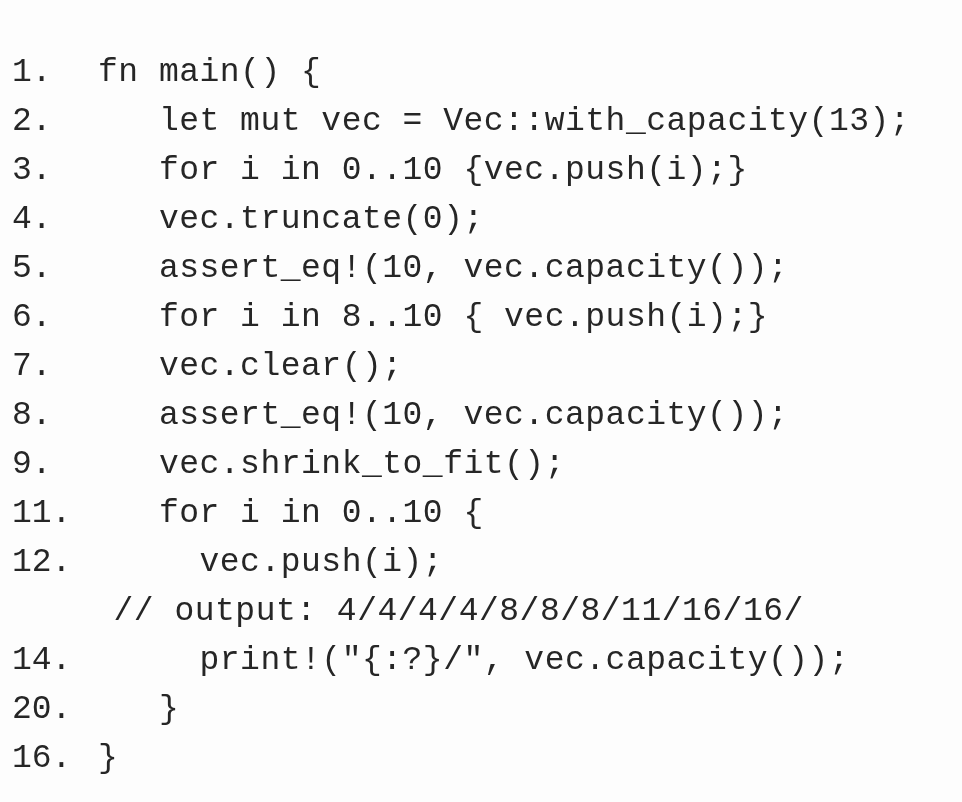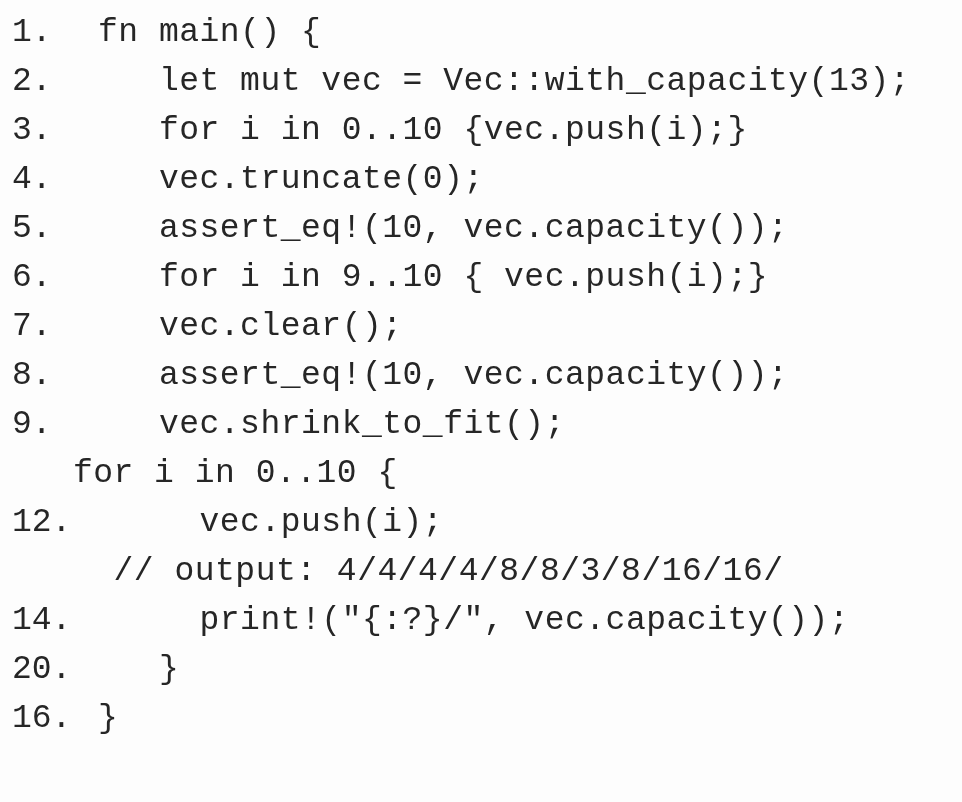--- a/index.html
+++ b/index.html
@@ -29,20 +29,21 @@
   }
   .line-number {
     flex: 0 0 86px;
     text-align: left;
     white-space: pre;
   }
   .line-src {
     flex: 1 1 auto;
     white-space: pre;
     letter-spacing: 0.5px;
+    margin-top: 40px;
   }
 </style>
 </head>
 <body>
 
 <div class="code-listing">
   <div class="code-line">
     <span class="line-number">1.</span><span class="line-src">fn main() {</span>
   </div>
   <div class="code-line">
@@ -51,39 +52,39 @@
   <div class="code-line">
     <span class="line-number">3.</span><span class="line-src">   for i in 0..10 {vec.push(i);}</span>
   </div>
   <div class="code-line">
     <span class="line-number">4.</span><span class="line-src">   vec.truncate(0);</span>
   </div>
   <div class="code-line">
     <span class="line-number">5.</span><span class="line-src">   assert_eq!(10, vec.capacity());</span>
   </div>
   <div class="code-line">
-    <span class="line-number">6.</span><span class="line-src">   for i in 9..10 { vec.push(i);}</span>
+    <span class="line-number">6.</span><span class="line-src">   for i in 8..10 { vec.push(i);}</span>
   </div>
   <div class="code-line">
     <span class="line-number">7.</span><span class="line-src">   vec.clear();</span>
   </div>
   <div class="code-line">
     <span class="line-number">8.</span><span class="line-src">   assert_eq!(10, vec.capacity());</span>
   </div>
   <div class="code-line">
     <span class="line-number">9.</span><span class="line-src">   vec.shrink_to_fit();</span>
   </div>
   <div class="code-line">
-    <span class="line-src">   for i in 0..10 {</span>
+    <span class="line-number">11.</span><span class="line-src">   for i in 0..10 {</span>
   </div>
   <div class="code-line">
     <span class="line-number">12.</span><span class="line-src">     vec.push(i);</span>
   </div>
   <div class="code-line">
-    <span class="line-src">     // output: 4/4/4/4/8/8/3/8/16/16/</span>
+    <span class="line-src">     // output: 4/4/4/4/8/8/8/11/16/16/</span>
   </div>
   <div class="code-line">
     <span class="line-number">14.</span><span class="line-src">     print!("{:?}/", vec.capacity());</span>
   </div>
   <div class="code-line">
     <span class="line-number">20.</span><span class="line-src">   }</span>
   </div>
   <div class="code-line">
     <span class="line-number">16.</span><span class="line-src">}</span>
   </div>

